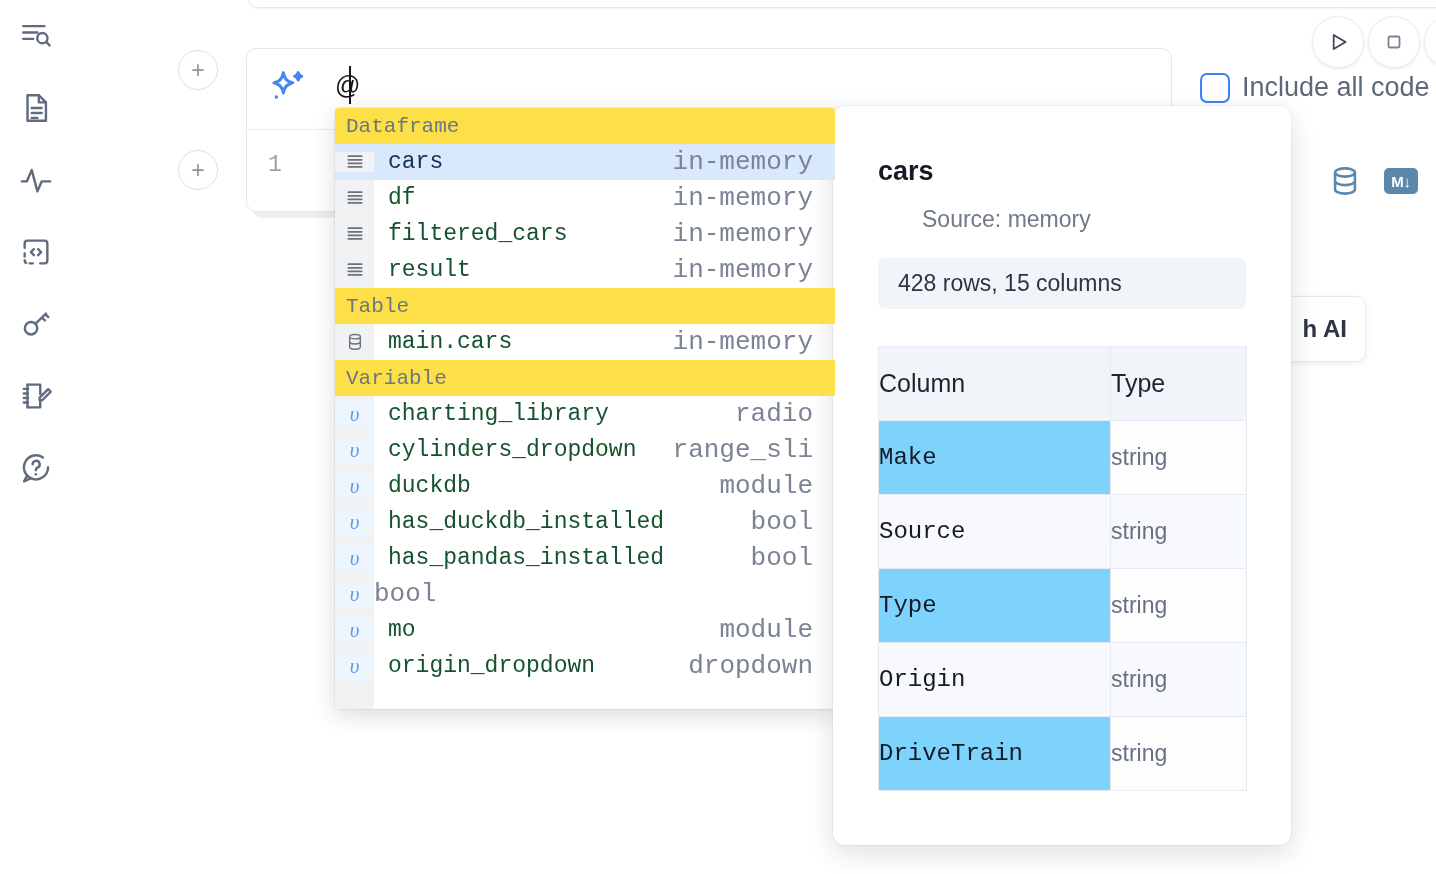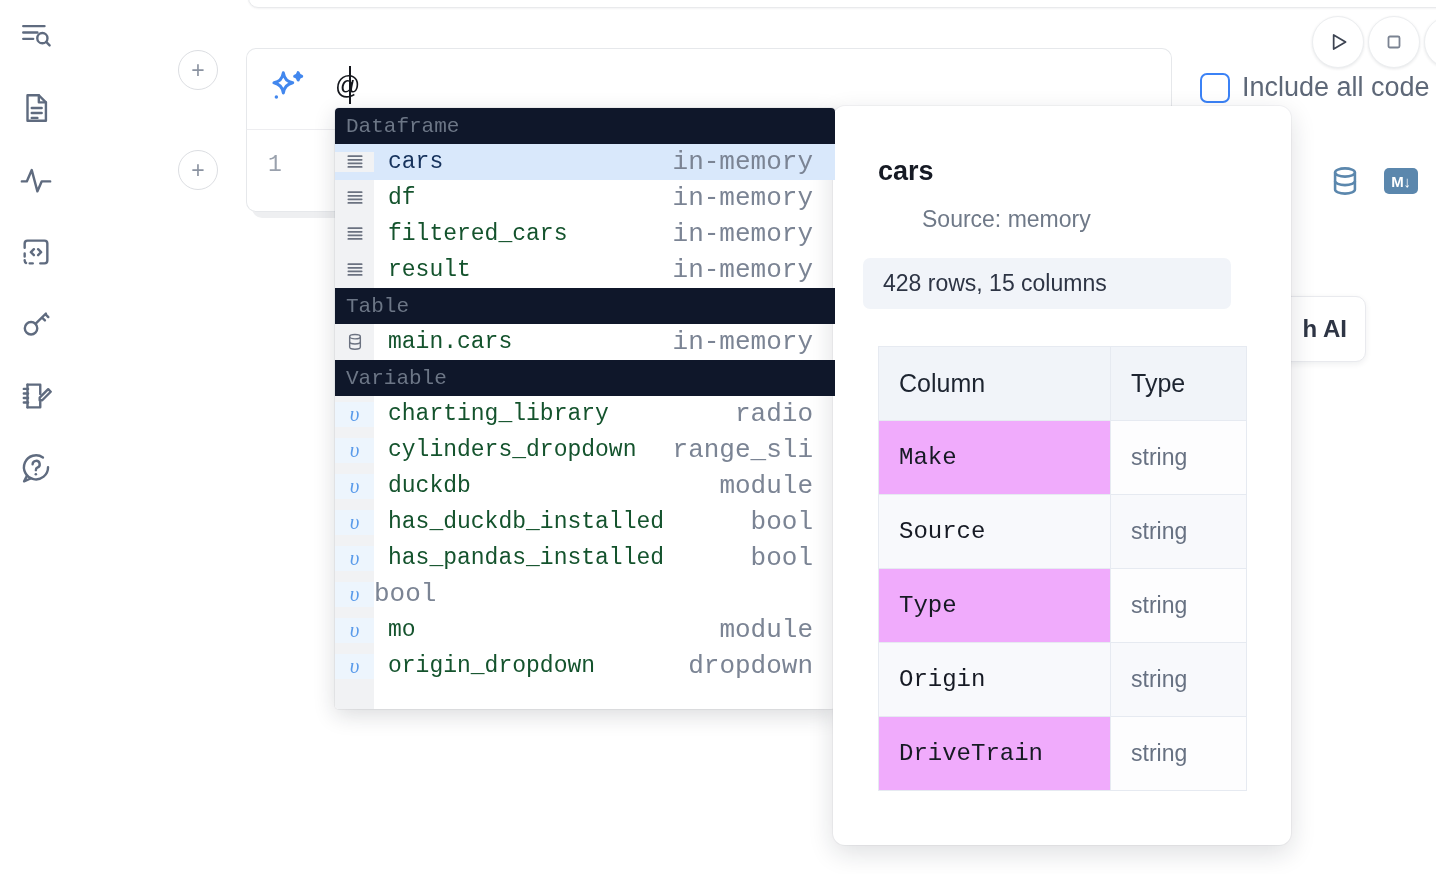--- a/index.html
+++ b/index.html
@@ -110,21 +110,21 @@
     background: #ffffff; border-radius: 4px;
     box-shadow: 0 6px 22px rgba(22,28,45,.16), 0 0 0 1px rgba(22,28,45,.05);
     overflow: hidden;
   }
   .ac-gutter {
     position: absolute; left: 0; top: 0; width: 39px; height: 601px;
     background: #f1f2f4;
   }
   .ac-list { position: relative; z-index: 2; }
   .ac-section {
-    height: 36px; background: #0f172a; display: flex; align-items: center;
+    height: 36px; background: #fde047; display: flex; align-items: center;
     padding-left: 11px;
     font-family: "Liberation Mono", monospace; font-size: 21px; color: #6c7686;
   }
   .ac-row {
     height: 36px; display: flex; align-items: center; position: relative;
     cursor: pointer;
   }
   .ac-row .ico {
     width: 39px; flex: none; display: flex; align-items: center; justify-content: center;
     color: #6b7280;
@@ -153,37 +153,37 @@
   }
   .doc-title {
     position: absolute; left: 45px; top: 50px;
     font-size: 27px; font-weight: bold; color: #161a24;
   }
   .doc-source {
     position: absolute; left: 45px; top: 100px;
     font-size: 23px; color: #6f7988; margin-left: 44px;
   }
   .doc-shape {
-    position: absolute; left: 30px; top: 152px; width: 368px; height: 51px;
+    position: absolute; left: 45px; top: 152px; width: 368px; height: 51px;
     background: #f1f4f9; border-radius: 7px;
     display: flex; align-items: center; padding-left: 20px;
     font-size: 23px; color: #2d3444;
   }
   .doc-table {
     position: absolute; left: 45px; top: 240px; width: 368px;
     border-collapse: collapse; table-layout: fixed;
   }
   .doc-table th, .doc-table td {
     border: 1px solid #e6eaf1; height: 74px; text-align: left;
-    padding-left: 20px; vertical-align: middle;
+    vertical-align: middle;
   }
   .doc-table th { background: #f1f4f9; font-weight: normal; font-size: 25px; color: #1d2430; }
   .doc-table td.col {
     font-family: "Liberation Mono", monospace; font-size: 24px; color: #161a24;
-    background: #f0abfc;
+    background: #7dd3fc;
   }
   .doc-table td.typ { font-size: 23px; color: #67718200; color: #677182; background: #fdfdfe; }
   .doc-table tr:nth-child(even) td { background: #f8f9fc; }
 </style>
 </head>
 <body>
 
 <div id="root">
 
   <div class="rail">

